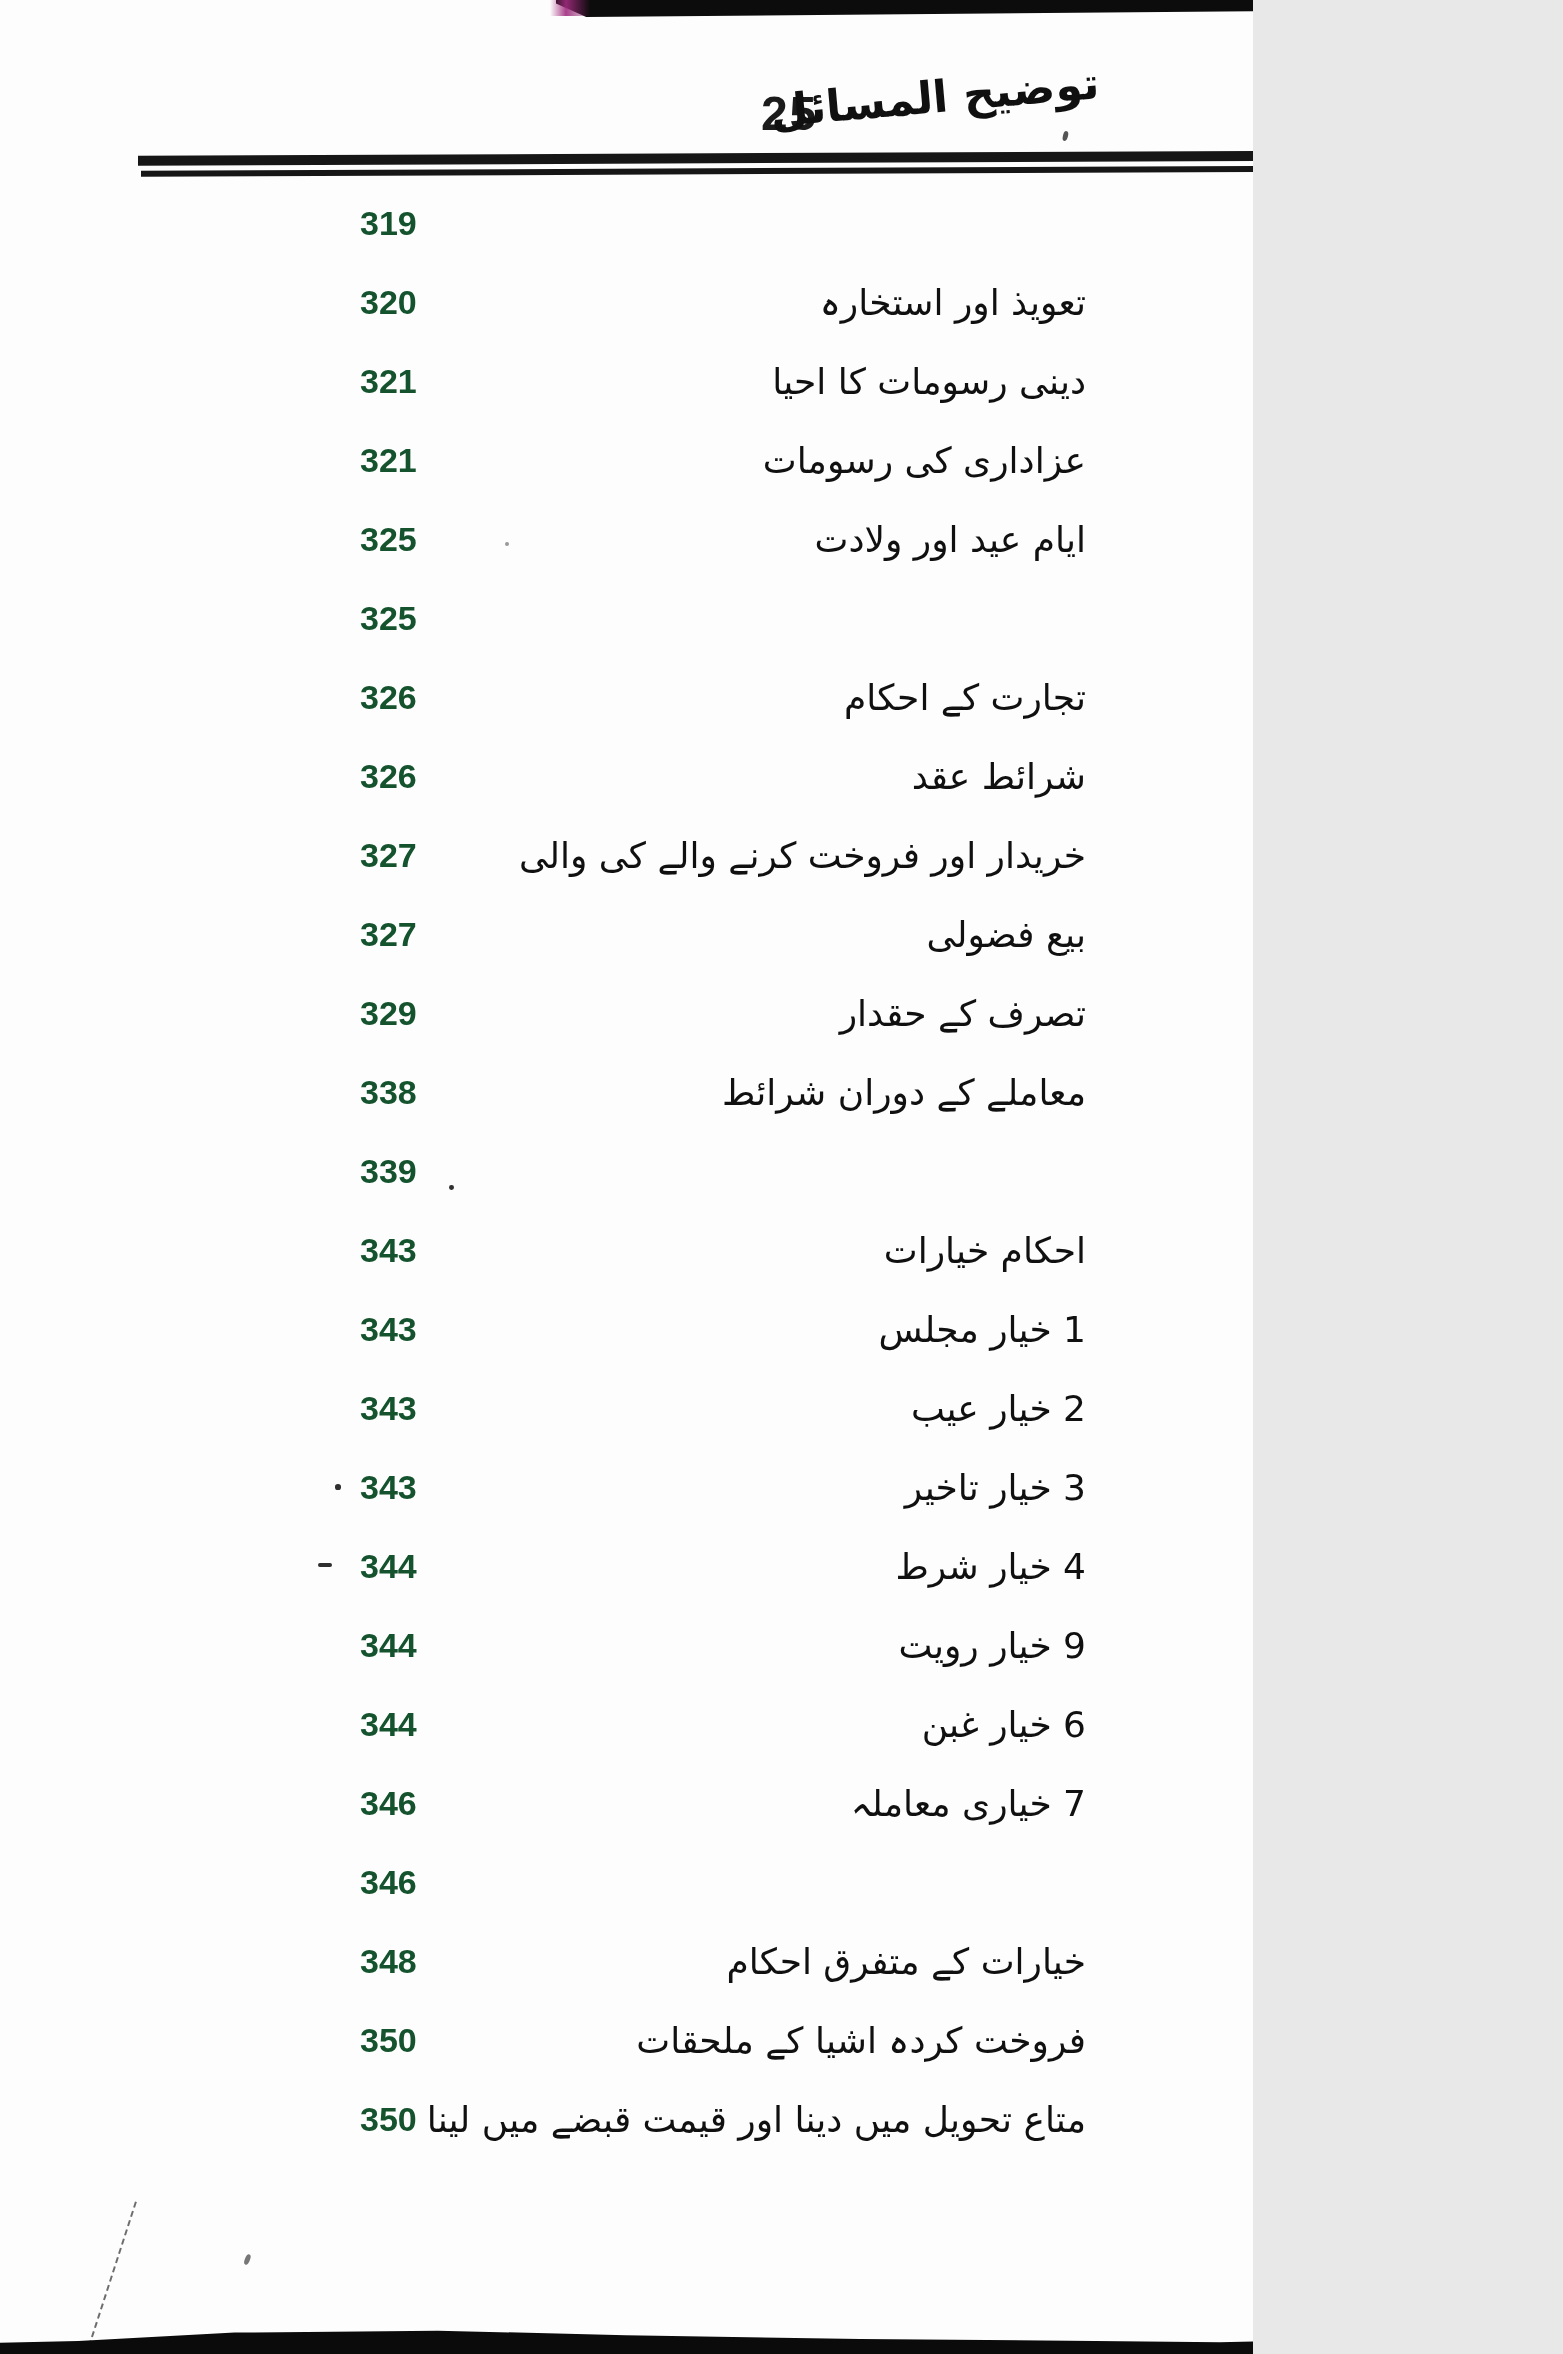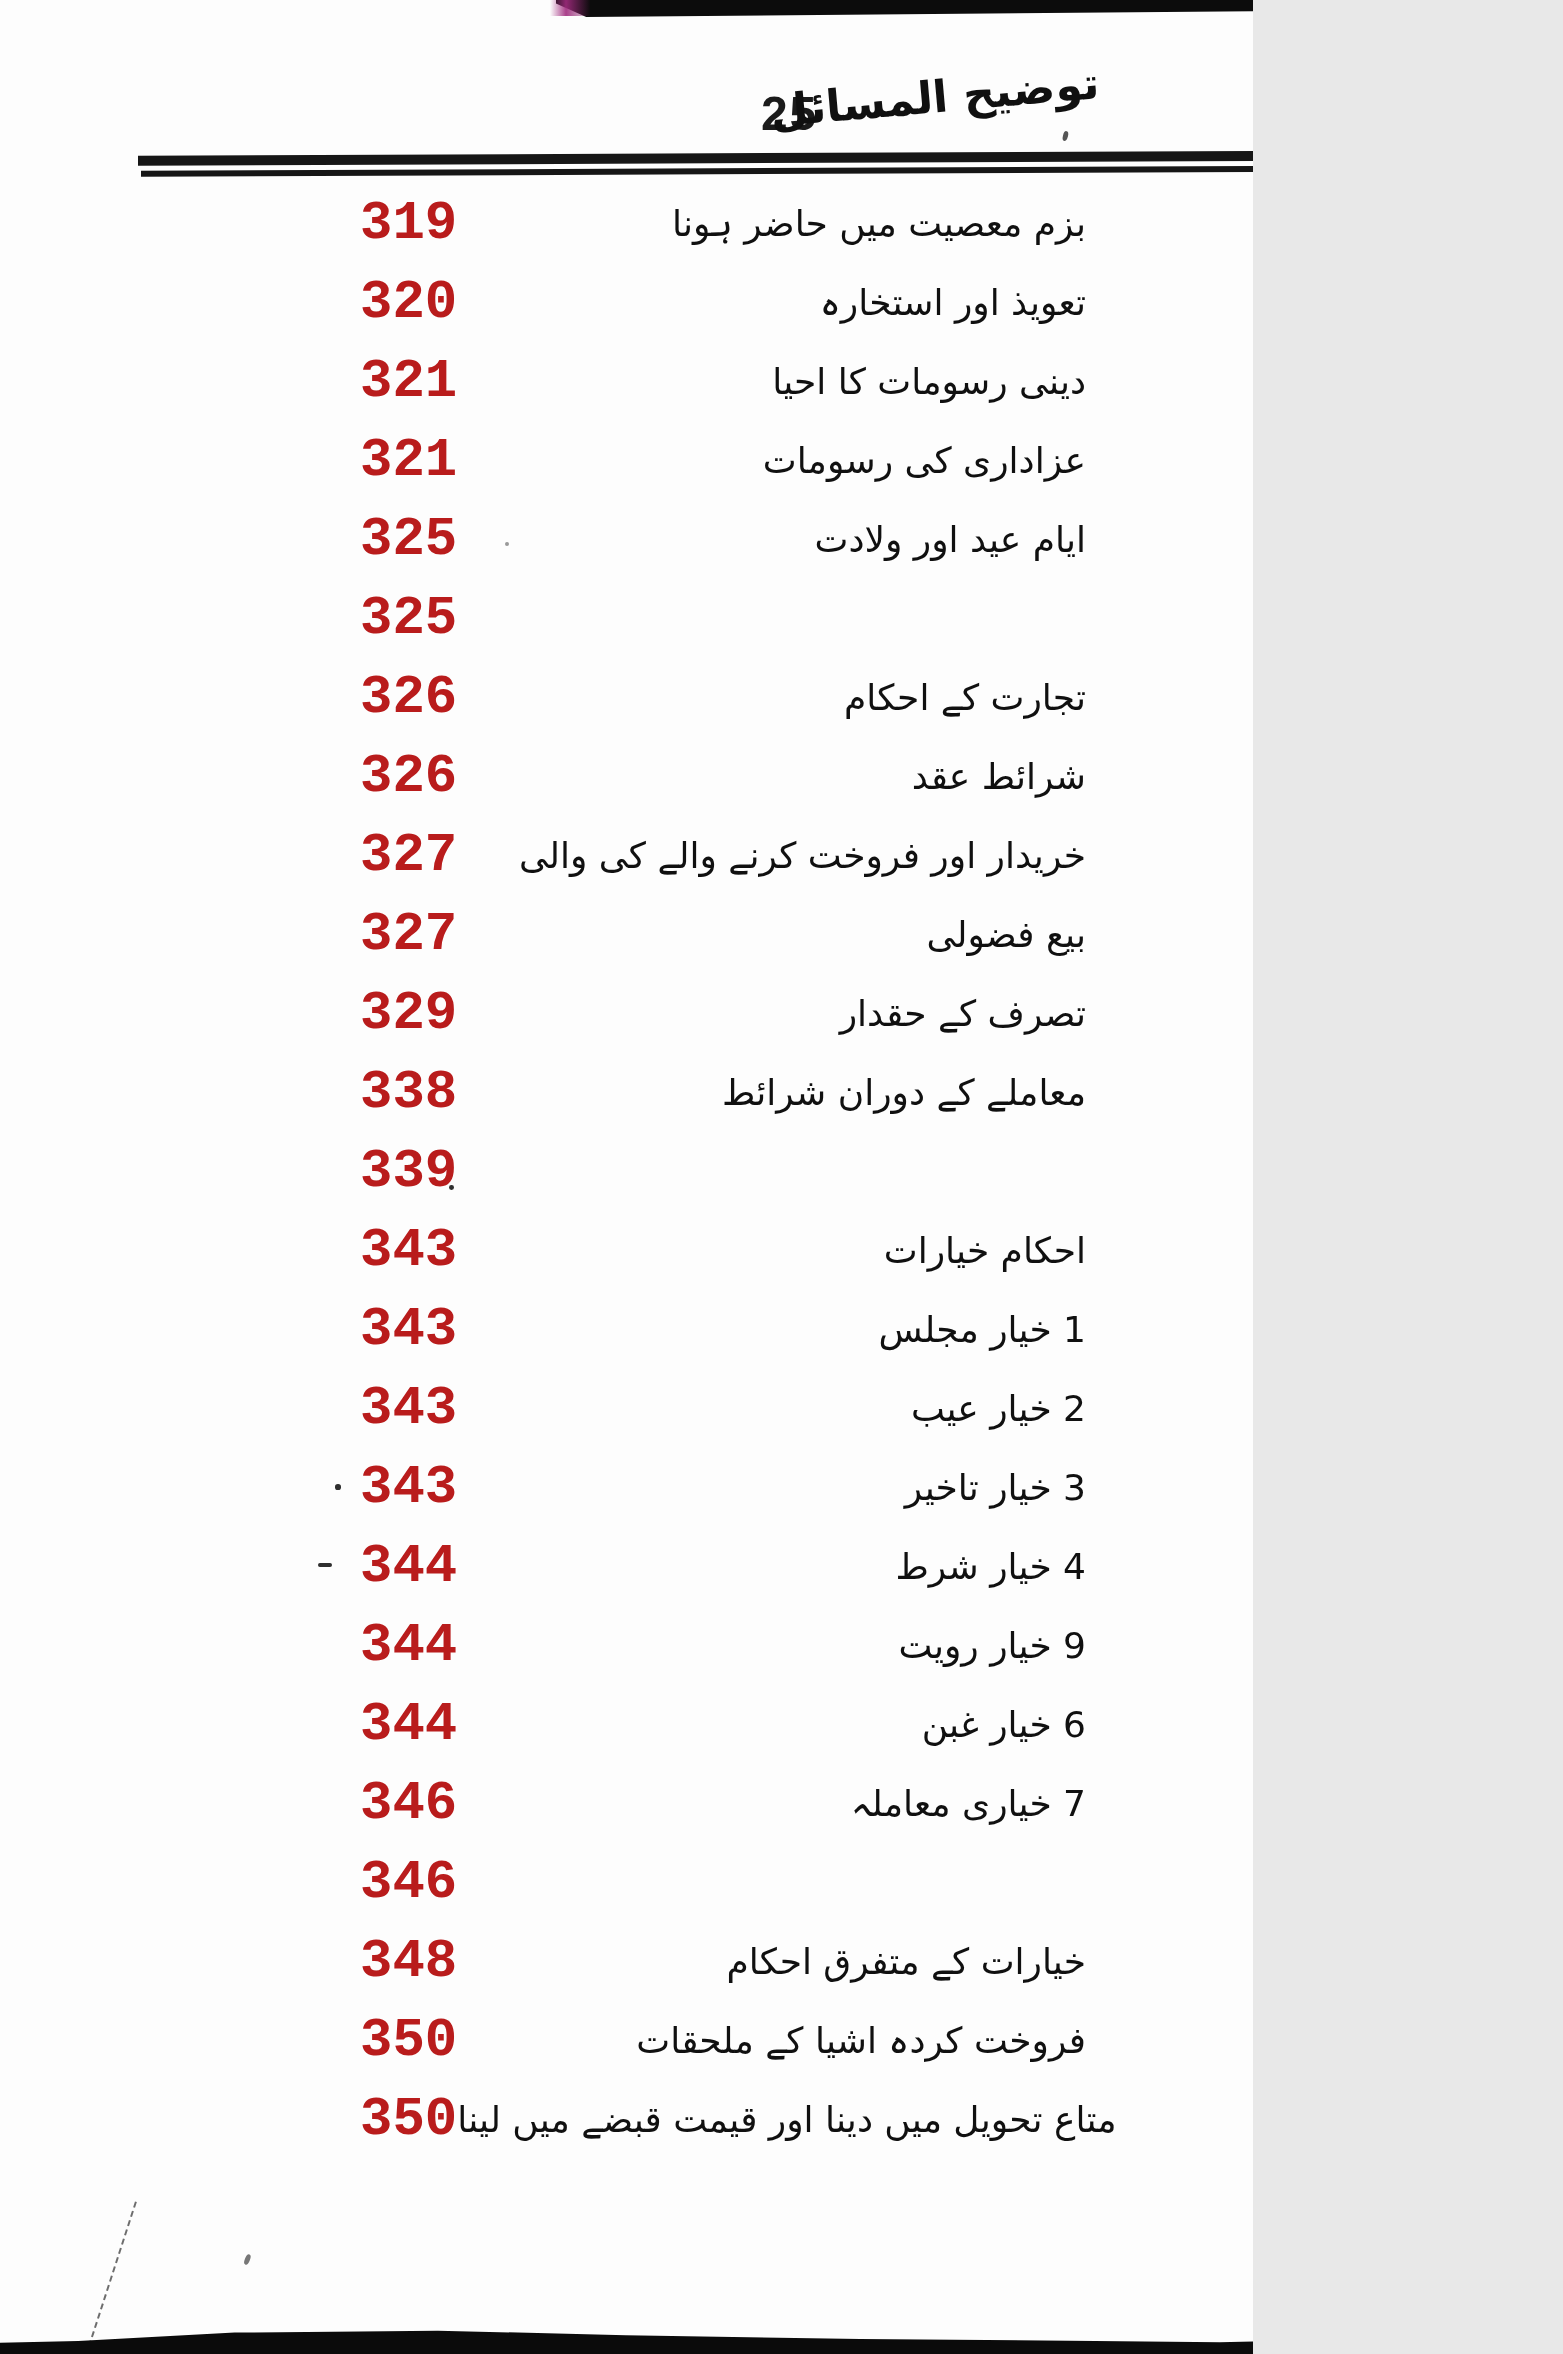--- a/index.html
+++ b/index.html
@@ -63,22 +63,22 @@
   .rule-1{left:138px;top:153px;width:1298px;height:9.5px;transform:rotate(-.25deg);}
   .rule-2{left:141px;top:168px;width:1292px;height:5.7px;transform:rotate(-.25deg);}
   
   #toc{position:absolute;left:0;right:0;top:184px;}
   .row{
     display:flex;justify-content:space-between;align-items:center;
     height:79px;padding:0 167px 0 360px;
   }
   .num{
     flex:0 0 auto;
-    font-size:54px;font-weight:700;color:#b91c1c;
-    font-family:Liberation Mono, monospace;
+    font-size:34px;font-weight:700;color:#14532d;
+    font-family:Liberation Sans, sans-serif;
   }
   .titl{
     font-size:36px;color:#101010;
     font-family:"DejaVu Sans",sans-serif;
     direction:rtl;white-space:nowrap;text-align:right;
   }
 </style>
 </head>
 <body>
 
@@ -89,21 +89,20 @@
   <div class="scan-strip-right"></div>
 
   <span class="page-number">25</span>
   <span class="book-title">توضیح المسائل</span>
   <div class="rule rule-1"></div>
   <div class="rule rule-2"></div>
 
   <main id="toc">
       <div class="row">
         <span class="num">319</span>
-        <span class="titl" dir="rtl">بزم معصیت میں حاضر ہونا</span>
       </div>
       <div class="row">
         <span class="num">320</span>
         <span class="titl" dir="rtl">تعویذ اور استخارہ</span>
       </div>
       <div class="row">
         <span class="num">321</span>
         <span class="titl" dir="rtl">دینی رسومات کا احیا</span>
       </div>
       <div class="row">

